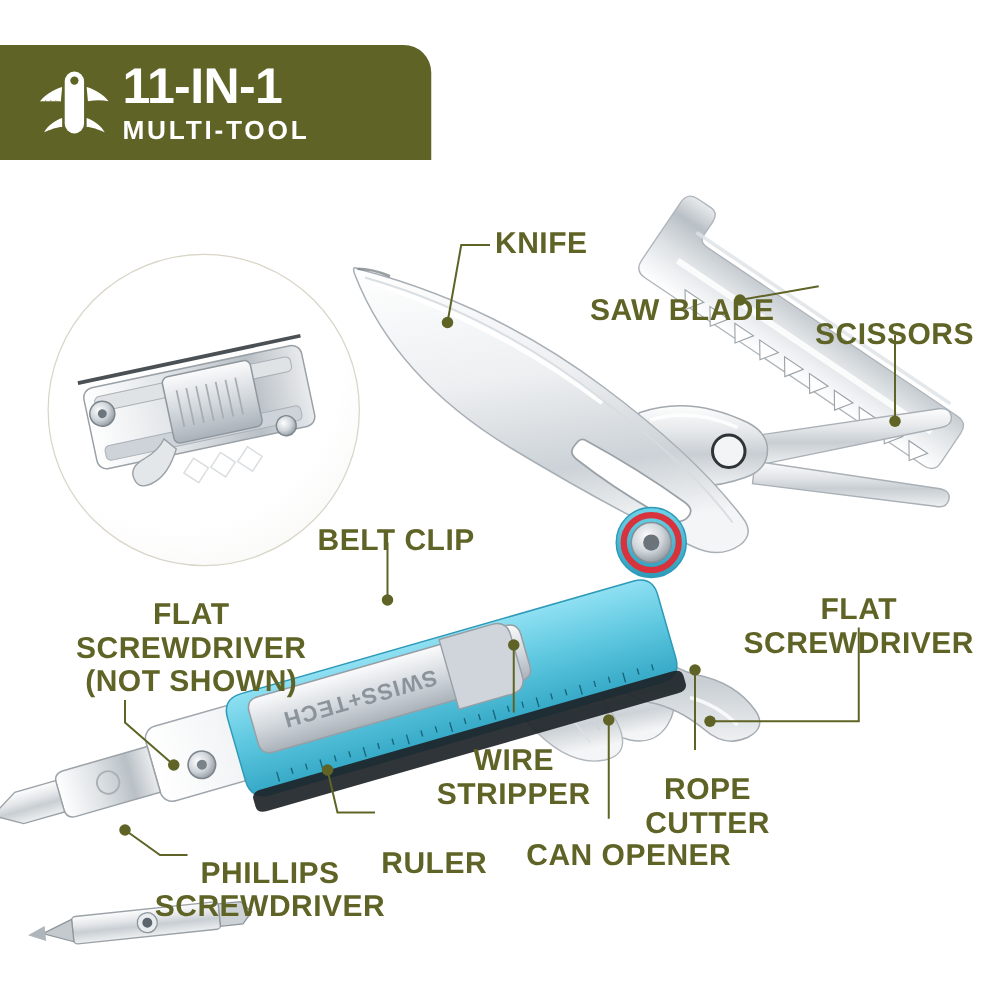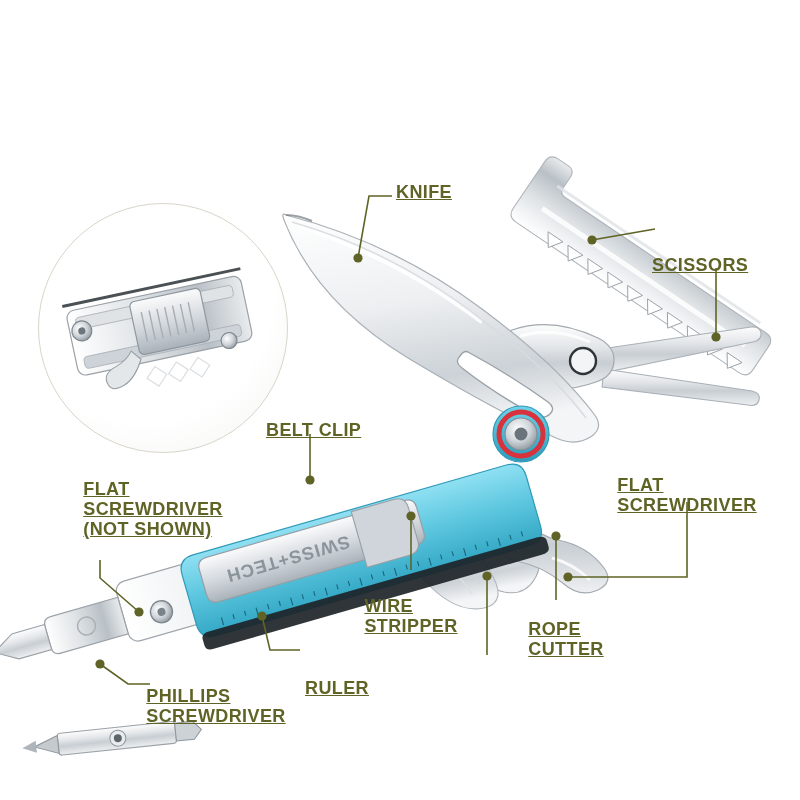--- a/index.html
+++ b/index.html
@@ -32,28 +32,27 @@
   .banner-sub{
     color:#fff;font-size:21px;font-weight:bold;letter-spacing:2.2px;
     margin-top:5px;white-space:nowrap;
   }
 
   
   .label{
     position:absolute;
     color:var(--olive,#5f6426);
     font-weight:bold;
-    font-size:18px;
+    font-size:24px;
     letter-spacing:0.4px;
     line-height:1.12;
     white-space:pre-line;
     text-transform:uppercase;
-    text-decoration:underline;
-  }
-  .label.c{text-align:left;transform:translateX(-50%);}
+  }
+  .label.c{text-align:center;transform:translateX(-50%);}
   .label.l{text-align:left;}
 
   
   .leaders{position:absolute;left:0;top:0;width:800px;height:800px;pointer-events:none;}
 
   
   .inset{
     position:absolute;left:38px;top:203px;width:248px;height:248px;
     border-radius:50%;
     border:1px solid #d9d5c8;
@@ -289,30 +288,49 @@
       <circle cx="568" cy="577" r="4.6"></circle>
       <circle cx="411" cy="516" r="4.6"></circle>
       <circle cx="556" cy="536" r="4.6"></circle>
       <circle cx="262" cy="616" r="4.6"></circle>
       <circle cx="487" cy="576" r="4.6"></circle>
       <circle cx="100" cy="664" r="4.6"></circle>
       <circle cx="139" cy="612" r="4.6"></circle>
     </g>
   </svg>
 
+  <div class="banner">
+    <svg class="banner-icon" viewBox="0 0 64 64">
+      <g fill="#ffffff">
+        <rect x="25" y="8" width="15" height="48" rx="7.5"></rect>
+        <circle cx="32.5" cy="15" r="3.2" fill="#5f6426"></circle>
+        <path d="M23 20 C16 22 10 26 6 31 C11 30 16 30 22 31 Z"></path>
+        <path d="M6 31 l3 -3 1 3 3 -3 1 3 3 -3 1 3 3 -3 1 3"></path>
+        <path d="M42 20 C49 22 55 26 59 31 C54 30 49 30 43 31 Z"></path>
+        <path d="M23 44 C17 46 12 50 9 55 C14 53 19 51 23 51 Z"></path>
+        <path d="M42 44 C48 46 53 50 56 55 C51 53 46 51 42 51 Z"></path>
+      </g>
+    </svg>
+    <div class="banner-text">
+      <div class="banner-title">11-IN-1</div>
+      <div class="banner-sub">MULTI-TOOL</div>
+    </div>
+  </div>
 
   <div class="label l" style="left:396px;top:182px;">KNIFE</div>
+  <div class="label l" style="left:472px;top:236px;">SAW BLADE</div>
   <div class="label l" style="left:652px;top:255px;">SCISSORS</div>
-  <div class="label l" style="left:266px;top:420px;">BELT CLIP</div>
+  <div class="label l" style="left:254px;top:420px;">BELT CLIP</div>
   <div class="label c" style="left:153px;top:479px;">FLAT
 SCREWDRIVER
 (NOT SHOWN)</div>
   <div class="label c" style="left:687px;top:475px;">FLAT
 SCREWDRIVER</div>
   <div class="label c" style="left:411px;top:596px;">WIRE
 STRIPPER</div>
   <div class="label c" style="left:566px;top:619px;">ROPE
 CUTTER</div>
   <div class="label l" style="left:305px;top:678px;">RULER</div>
+  <div class="label l" style="left:421px;top:672px;">CAN OPENER</div>
   <div class="label c" style="left:216px;top:686px;">PHILLIPS
 SCREWDRIVER</div>
 
 </div>
 
 </body></html>

